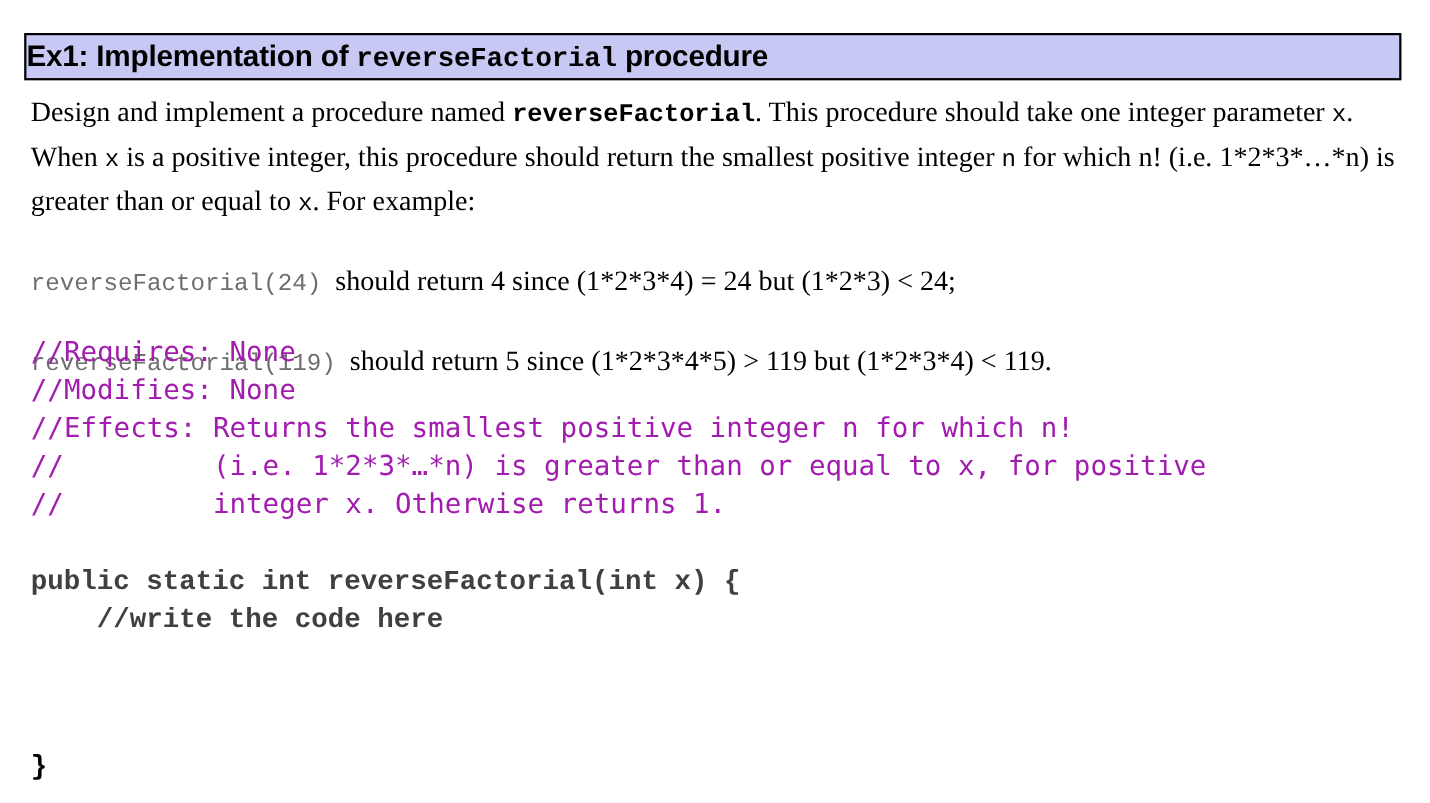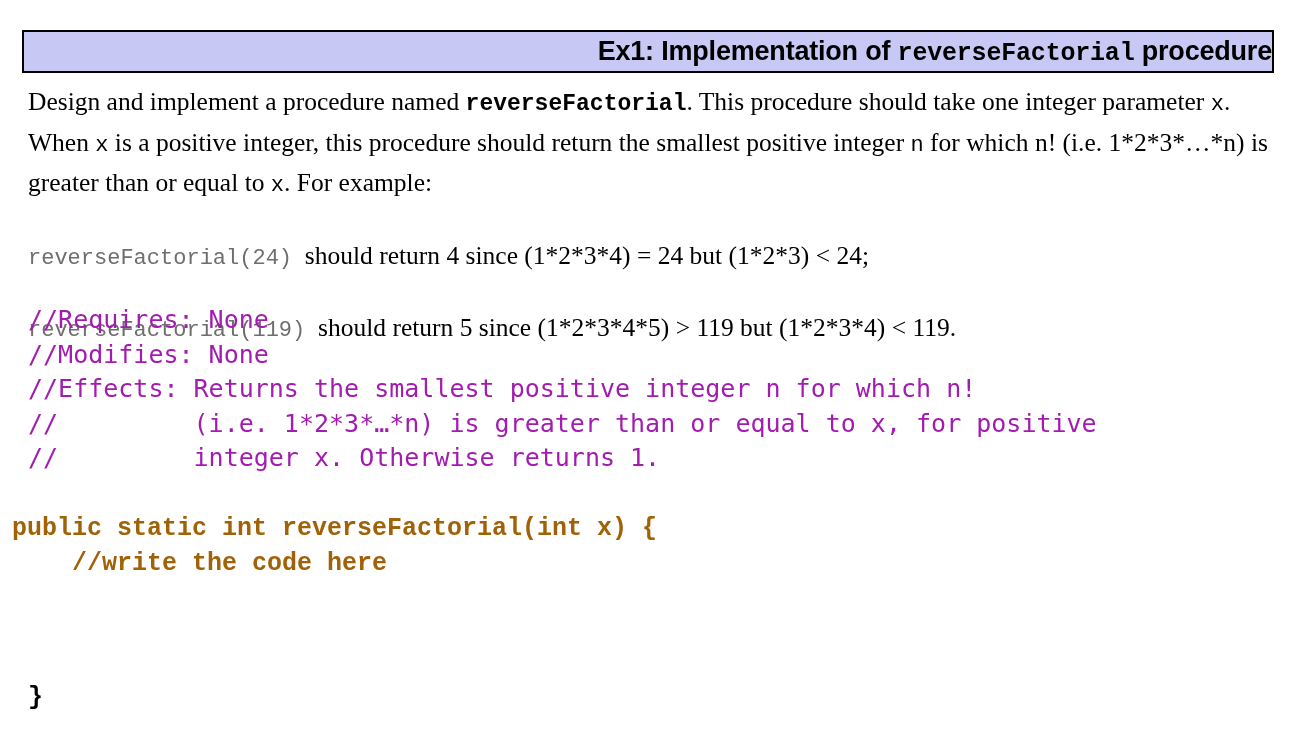--- a/index.html
+++ b/index.html
@@ -27,21 +27,21 @@
     position: absolute;
     left: 22px;
     top: 30px;
     width: 1252px;
     height: 43px;
     background: #c8c8f4;
     border: 2px solid #000000;
     box-sizing: border-box;
     display: flex;
     align-items: center;
-    justify-content: flex-end;
+    justify-content: flex-start;
   }
   .title-text {
     font-family: "Liberation Sans", sans-serif;
     font-weight: bold;
     font-size: 27px;
     line-height: 1;
     letter-spacing: -0.2px;
     color: #000000;
     white-space: pre;
   }
@@ -93,27 +93,27 @@
     font-size: 25px;
     line-height: 34.5px;
     letter-spacing: 0px;
     color: #a21caf;
     white-space: pre;
   }
 
   
   .code-block {
     position: absolute;
-    left: 12px;
+    left: 28px;
     top: 511px;
     font-family: "Liberation Mono", "DejaVu Sans Mono", monospace;
     font-weight: bold;
     font-size: 25px;
     line-height: 35px;
-    color: #a16207;
+    color: #404040;
     white-space: pre;
   }
   .code-close {
     position: absolute;
     left: 28px;
     top: 680px;
     font-family: "Liberation Mono", "DejaVu Sans Mono", monospace;
     font-weight: bold;
     font-size: 25px;
     line-height: 35px;

